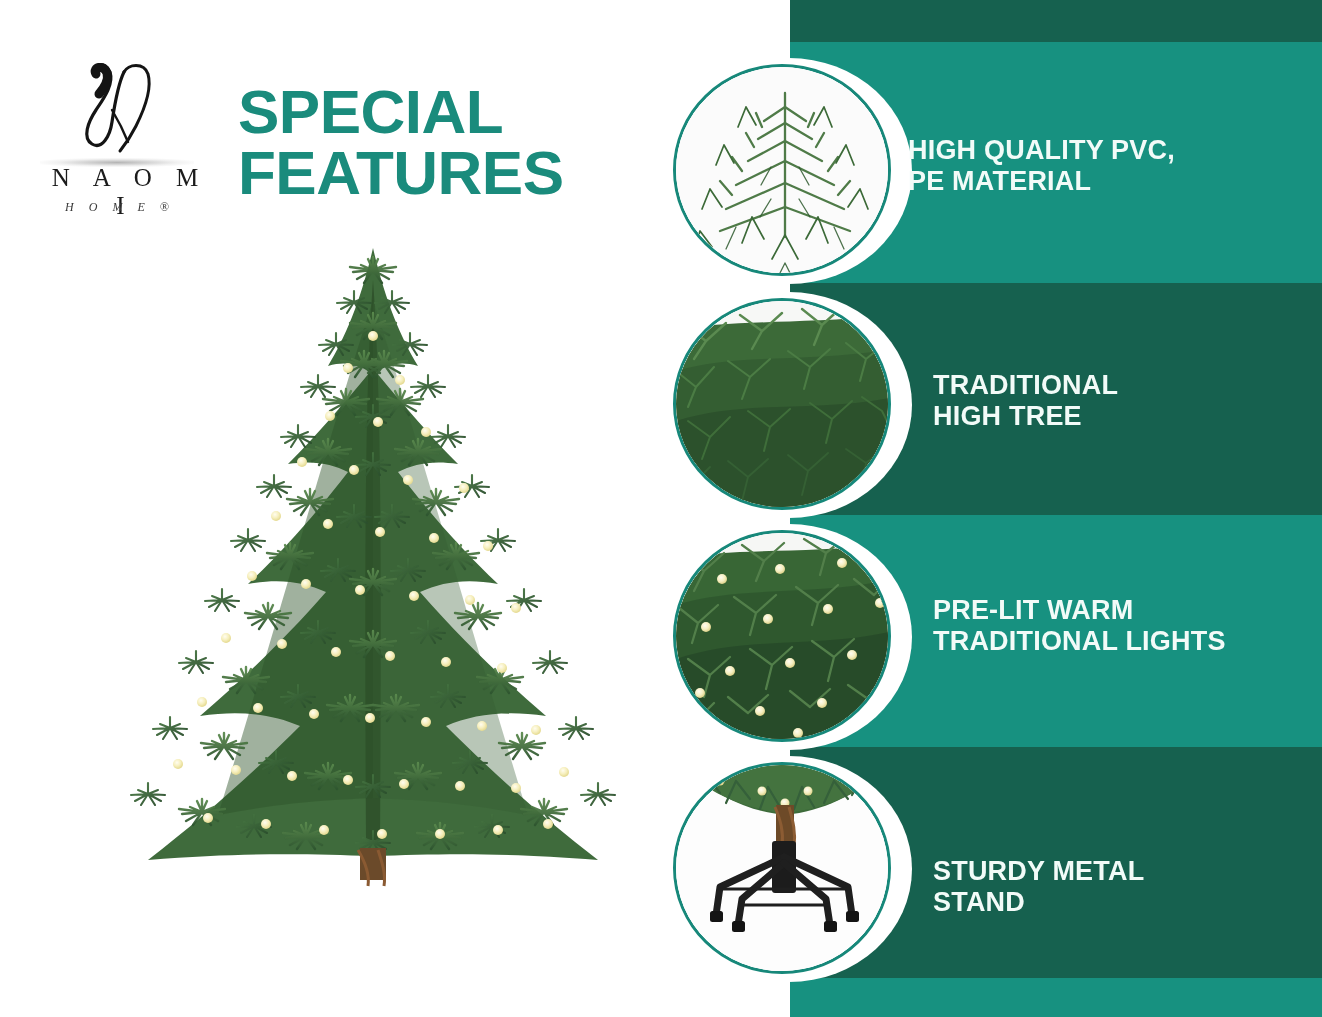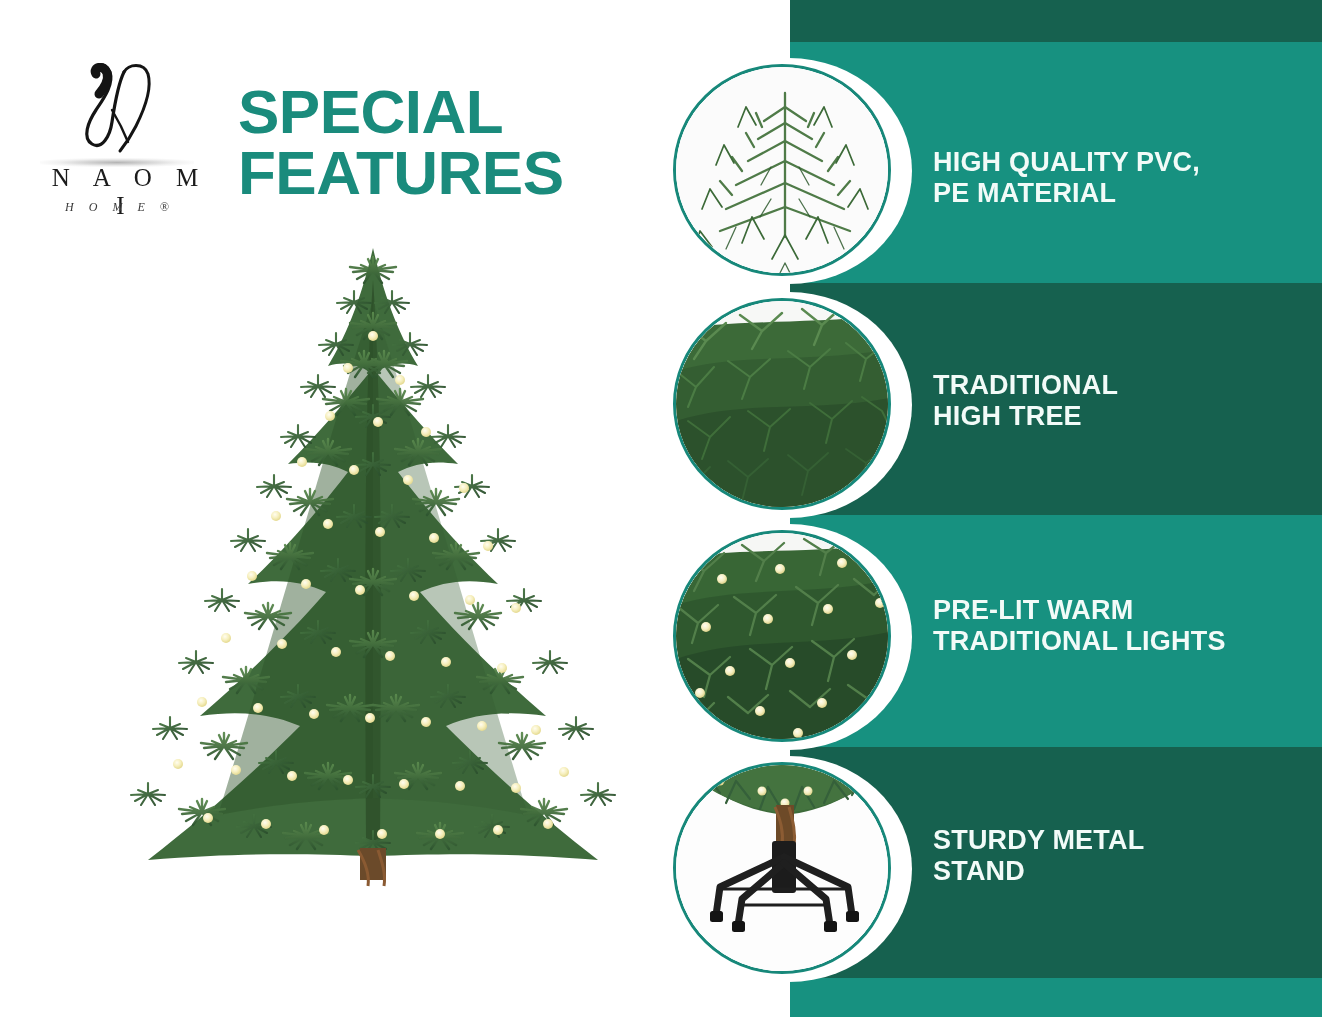--- a/index.html
+++ b/index.html
@@ -389,21 +389,21 @@
         </g>
         <g stroke="#2e5a2e" stroke-width="1.3" stroke-linecap="round" fill="none" opacity="0.85">
           <path d="M95 100 L85 118 M123 100 L133 118 M95 132 L84 150 M123 132 L134 150"></path>
           <path d="M60 160 L50 182 M158 160 L168 182"></path>
           <path d="M40 190 L32 206 M178 190 L186 206 M109 196 L102 210 M109 196 L116 210"></path>
         </g>
       </svg>
     </div>
   </div>
 </div>
-<div class="feature-text" style="left:933px; top:135px; width:380px;margin-top:12px;">HIGH QUALITY PVC,
+<div class="feature-text" style="left:908px; top:135px; width:380px;">HIGH QUALITY PVC,
 PE MATERIAL</div>
 
 <div class="circle-wrap" style="left:666px; top:292px; width:246px; height:226px;">
   <div class="circle-outer" style="left:0; top:0; width:246px; height:226px;"></div>
   <div class="circle-ring" style="left:7px; top:6px; width:218px; height:212px;">
     <div class="circle-img">
       <svg width="218" height="212" viewBox="0 0 218 212" preserveAspectRatio="xMidYMid slice">
         <rect width="218" height="212" fill="#f7f8f6"></rect>
         <path d="M0 30 C50 18, 120 24, 218 14 L218 212 L0 212 Z" fill="#3c6a38"></path>
         <path d="M0 70 C60 52, 130 62, 218 48 L218 212 L0 212 Z" fill="#325c31" opacity="0.85"></path>
@@ -535,14 +535,14 @@
         <path d="M44 124 L172 124" stroke="#1f1f1f" stroke-width="3" fill="none"></path>
         <path d="M64 140 L152 140" stroke="#1f1f1f" stroke-width="3" fill="none"></path>
         <rect x="34" y="146" width="13" height="11" rx="2.5" fill="#141414"></rect>
         <rect x="170" y="146" width="13" height="11" rx="2.5" fill="#141414"></rect>
         <rect x="56" y="156" width="13" height="11" rx="2.5" fill="#141414"></rect>
         <rect x="148" y="156" width="13" height="11" rx="2.5" fill="#141414"></rect>
       </svg>
     </div>
   </div>
 </div>
-<div class="feature-text" style="left:933px; top:825px; width:380px;">STURDY METAL
+<div class="feature-text" style="left:933px; top:856px; width:380px;">STURDY METAL
 STAND</div>
 
 </body></html>

